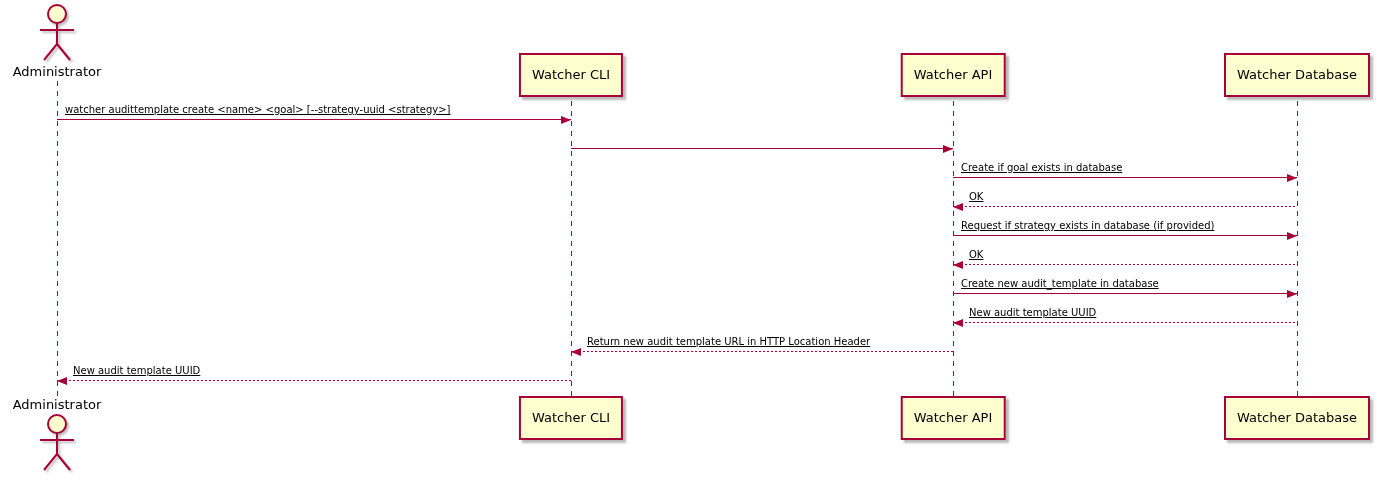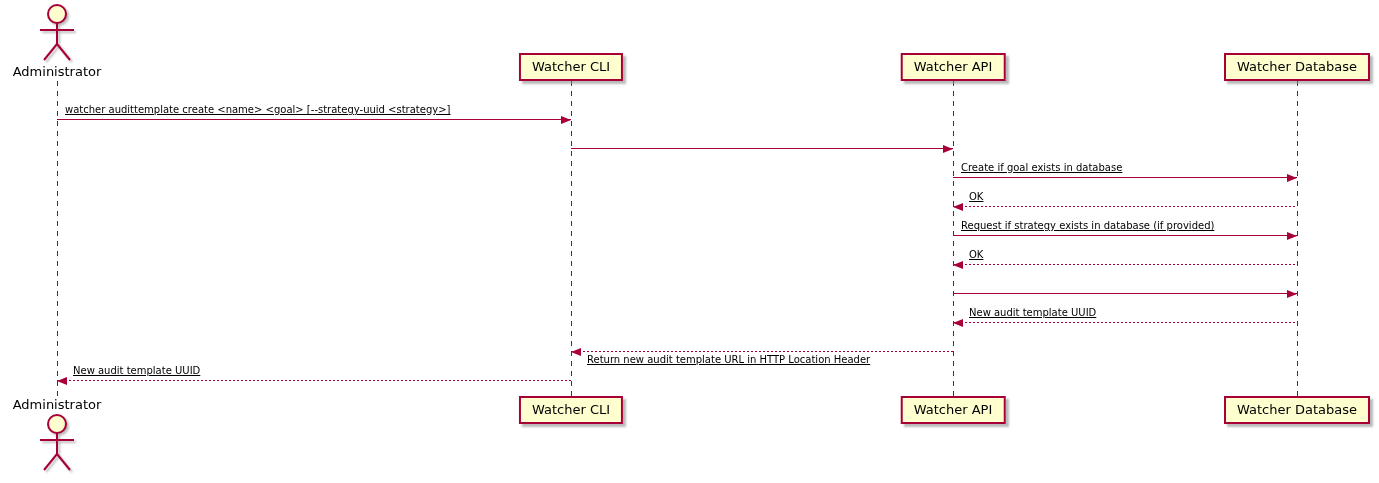--- a/index.html
+++ b/index.html
@@ -10,21 +10,21 @@
     font-family:"DejaVu Sans",sans-serif;
     color:var(--text,#000000);
     overflow:hidden;
   }
   .participant-box{
     position:absolute;
     transform:translateX(-50%);
     background:var(--fill,#FEFECE);
     border:2px solid var(--accent,#A80036);
     height:24px;line-height:24px;
-    padding:0 11px;
+    padding:8px 11px;
     font-size:13px;
     white-space:nowrap;
     box-shadow:3px 3px 2px rgba(130,130,130,0.55);
     box-sizing:content-box;
   }
   .lifeline{
     position:absolute;
     width:1px;
     background:repeating-linear-gradient(180deg,var(--accent,#A80036) 0 5px,transparent 5px 10px);
   }
@@ -97,22 +97,23 @@
     <div class="arrowhead left" style="top: 202.5px; left: 953px;"></div>
     <div class="msg-label" style="left: 969px; top: 189px;">OK</div>
     <div class="msg-line solid" style="left: 953px; top: 235px; width: 344px;"></div>
     <div class="arrowhead right" style="top: 231.5px; left: 1287px;"></div>
     <div class="msg-label" style="left: 961px; top: 218px;">Request if strategy exists in database (if provided)</div>
     <div class="msg-line dashed" style="left: 953px; top: 264px; width: 344px;"></div>
     <div class="arrowhead left" style="top: 260.5px; left: 953px;"></div>
     <div class="msg-label" style="left: 969px; top: 247px;">OK</div>
     <div class="msg-line solid" style="left: 953px; top: 293px; width: 344px;"></div>
     <div class="arrowhead right" style="top: 289.5px; left: 1287px;"></div>
+    <div class="msg-label" style="left: 961px; top: 276px;">Create new audit_template in database</div>
     <div class="msg-line dashed" style="left: 953px; top: 322px; width: 344px;"></div>
     <div class="arrowhead left" style="top: 318.5px; left: 953px;"></div>
     <div class="msg-label" style="left: 969px; top: 305px;">New audit template UUID</div>
     <div class="msg-line dashed" style="left: 571px; top: 351px; width: 382px;"></div>
     <div class="arrowhead left" style="top: 347.5px; left: 571px;"></div>
-    <div class="msg-label" style="left: 587px; top: 352px;">Return new audit template URL in HTTP Location Header</div>
+    <div class="msg-label" style="left: 587px; top: 334px;">Return new audit template URL in HTTP Location Header</div>
     <div class="msg-line dashed" style="left: 57px; top: 380px; width: 514px;"></div>
     <div class="arrowhead left" style="top: 376.5px; left: 57px;"></div>
     <div class="msg-label" style="left: 73px; top: 363px;">New audit template UUID</div>
   </div>
 
 </body></html>

